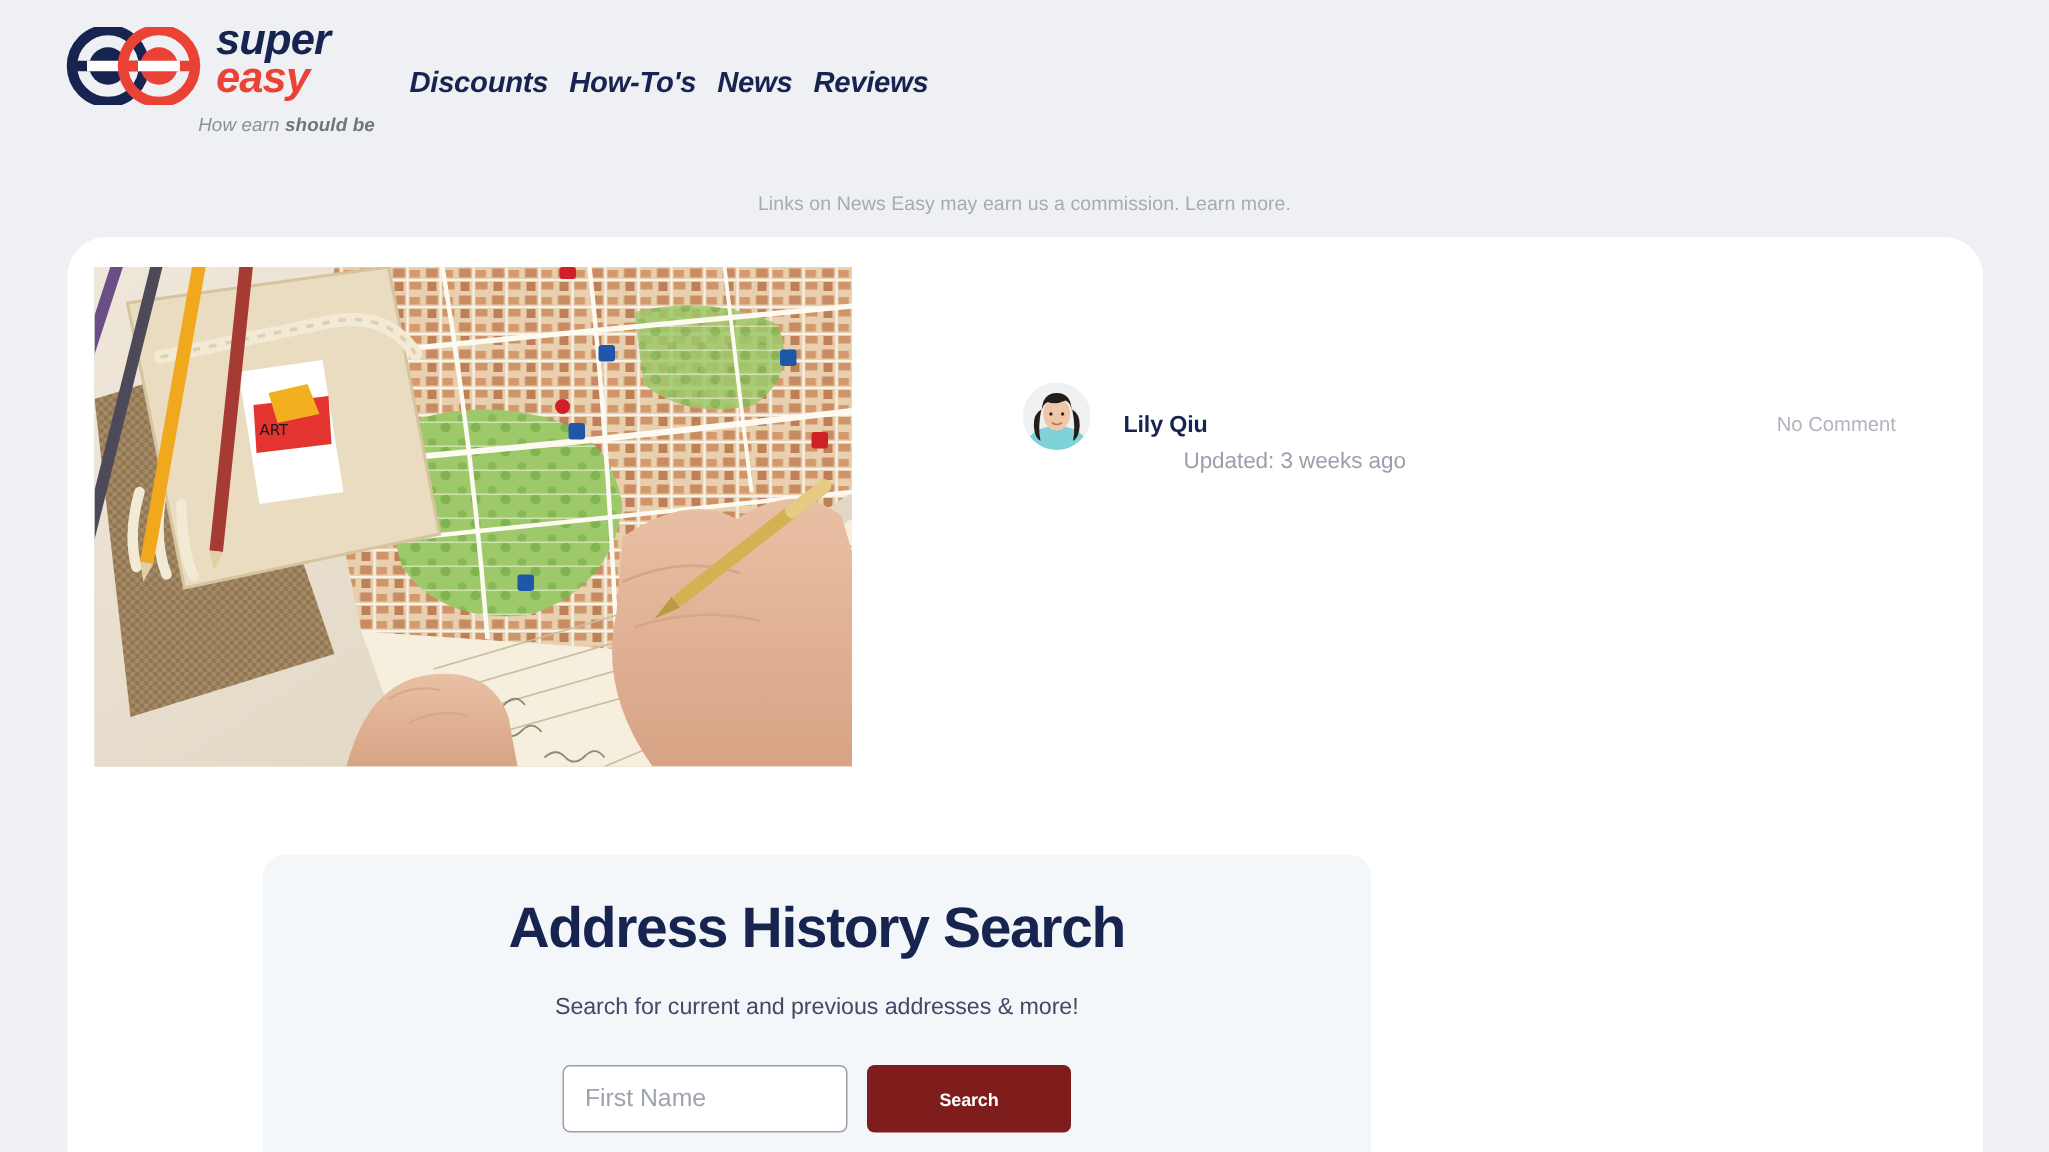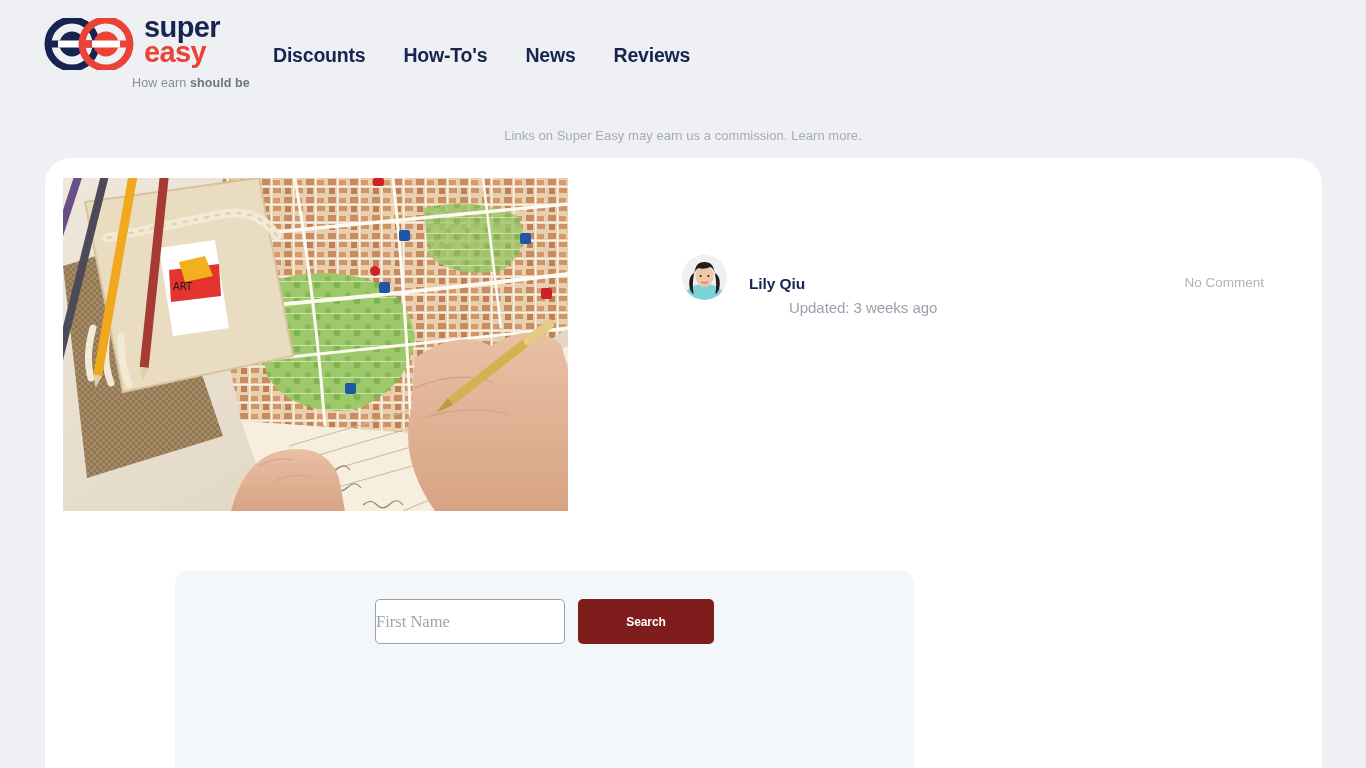--- a/index.html
+++ b/index.html
@@ -14,20 +14,21 @@
   }
   body { position: relative; }
 
   
   .site-header {
     position: absolute;
     top: 0; left: 0;
     width: 1366px;
     height: 118px;
     background: #eff0f4;
+    font-style: italic;
   }
   .brand {
     position: absolute;
     left: 44px;
     top: 18px;
     width: 260px;
   }
   .brand-row { display: flex; align-items: flex-start; }
   .logo-mark { width: 94px; height: 52px; flex: 0 0 auto; }
   .logo-word {
@@ -48,21 +49,21 @@
     letter-spacing: 0.1px;
     padding-left: 34px;
   }
   .tagline b { color: #6f7480; font-weight: 700; }
 
   .nav-main {
     position: absolute;
     left: 273px;
     top: 44px;
     display: flex;
-    gap: 38px;
+    gap: 14px;
     text-align: center;
   }
   .nav-main a {
     font-size: 19.5px;
     font-weight: 700;
     color: #16244f;
     text-decoration: none;
     letter-spacing: -0.2px;
     white-space: nowrap;
   }
@@ -207,23 +208,23 @@
     align-items: center;
     gap: 13px;
   }
   .widget-form input {
     width: 190px;
     height: 45px;
     border: 1px solid #9aa0a8;
     border-radius: 5px;
     background: #fff;
     font-size: 16.5px;
-    font-family: Liberation Serif, serif;
+    font-family: Liberation Sans, sans-serif;
     color: #3f4a63;
-    padding: 0 0;
+    padding: 0 14px;
     outline: none;
   }
   .widget-form input::placeholder { color: #9ea4ad; }
   .search-submit {
     width: 136px;
     height: 45px;
     border: none;
     border-radius: 5px;
     background: #7f1d1d;
     color: #ffffff;
@@ -263,21 +264,21 @@
 
   <nav class="nav-main">
     <a href="#">Discounts</a>
     <a href="#">How-To's</a>
     <a href="#">News</a>
     <a href="#">Reviews</a>
   </nav>
 
 </header>
 
-<div class="disclaimer"><span>Links on Super Easy may earn us a commission. </span><a href="#">Learn more.</a></div>
+<div class="disclaimer"><span>Links on News Easy may earn us a commission. </span><a href="#">Learn more.</a></div>
 
 <main class="content-card">
 
   <div class="hero-image">
     <svg viewBox="0 0 505 333" xmlns="http://www.w3.org/2000/svg" preserveAspectRatio="xMidYMid slice">
       <defs>
         <linearGradient id="deskg" x1="0" y1="0" x2="1" y2="1">
           <stop offset="0%" stop-color="#efe7da"></stop>
             <stop offset="100%" stop-color="#ded2bd"></stop>
         </linearGradient>
@@ -420,19 +421,21 @@
       </div>
       <div class="byline-text">
         <div class="author-name">Lily Qiu</div>
         <div class="updated">Updated: 3 weeks ago</div>
       </div>
       <div class="comment-count">No Comment</div>
     </div>
   </div>
 
   <section class="search-widget">
+    <h2 class="widget-title">Address History Search</h2>
+    <p class="widget-sub">Search for current and previous addresses &amp; more!</p>
     <form class="widget-form">
       <input type="text" placeholder="First Name" style="">
       <button class="search-submit" type="submit">Search</button>
     </form>
   </section>
 
 </main>
 
 </body></html>

